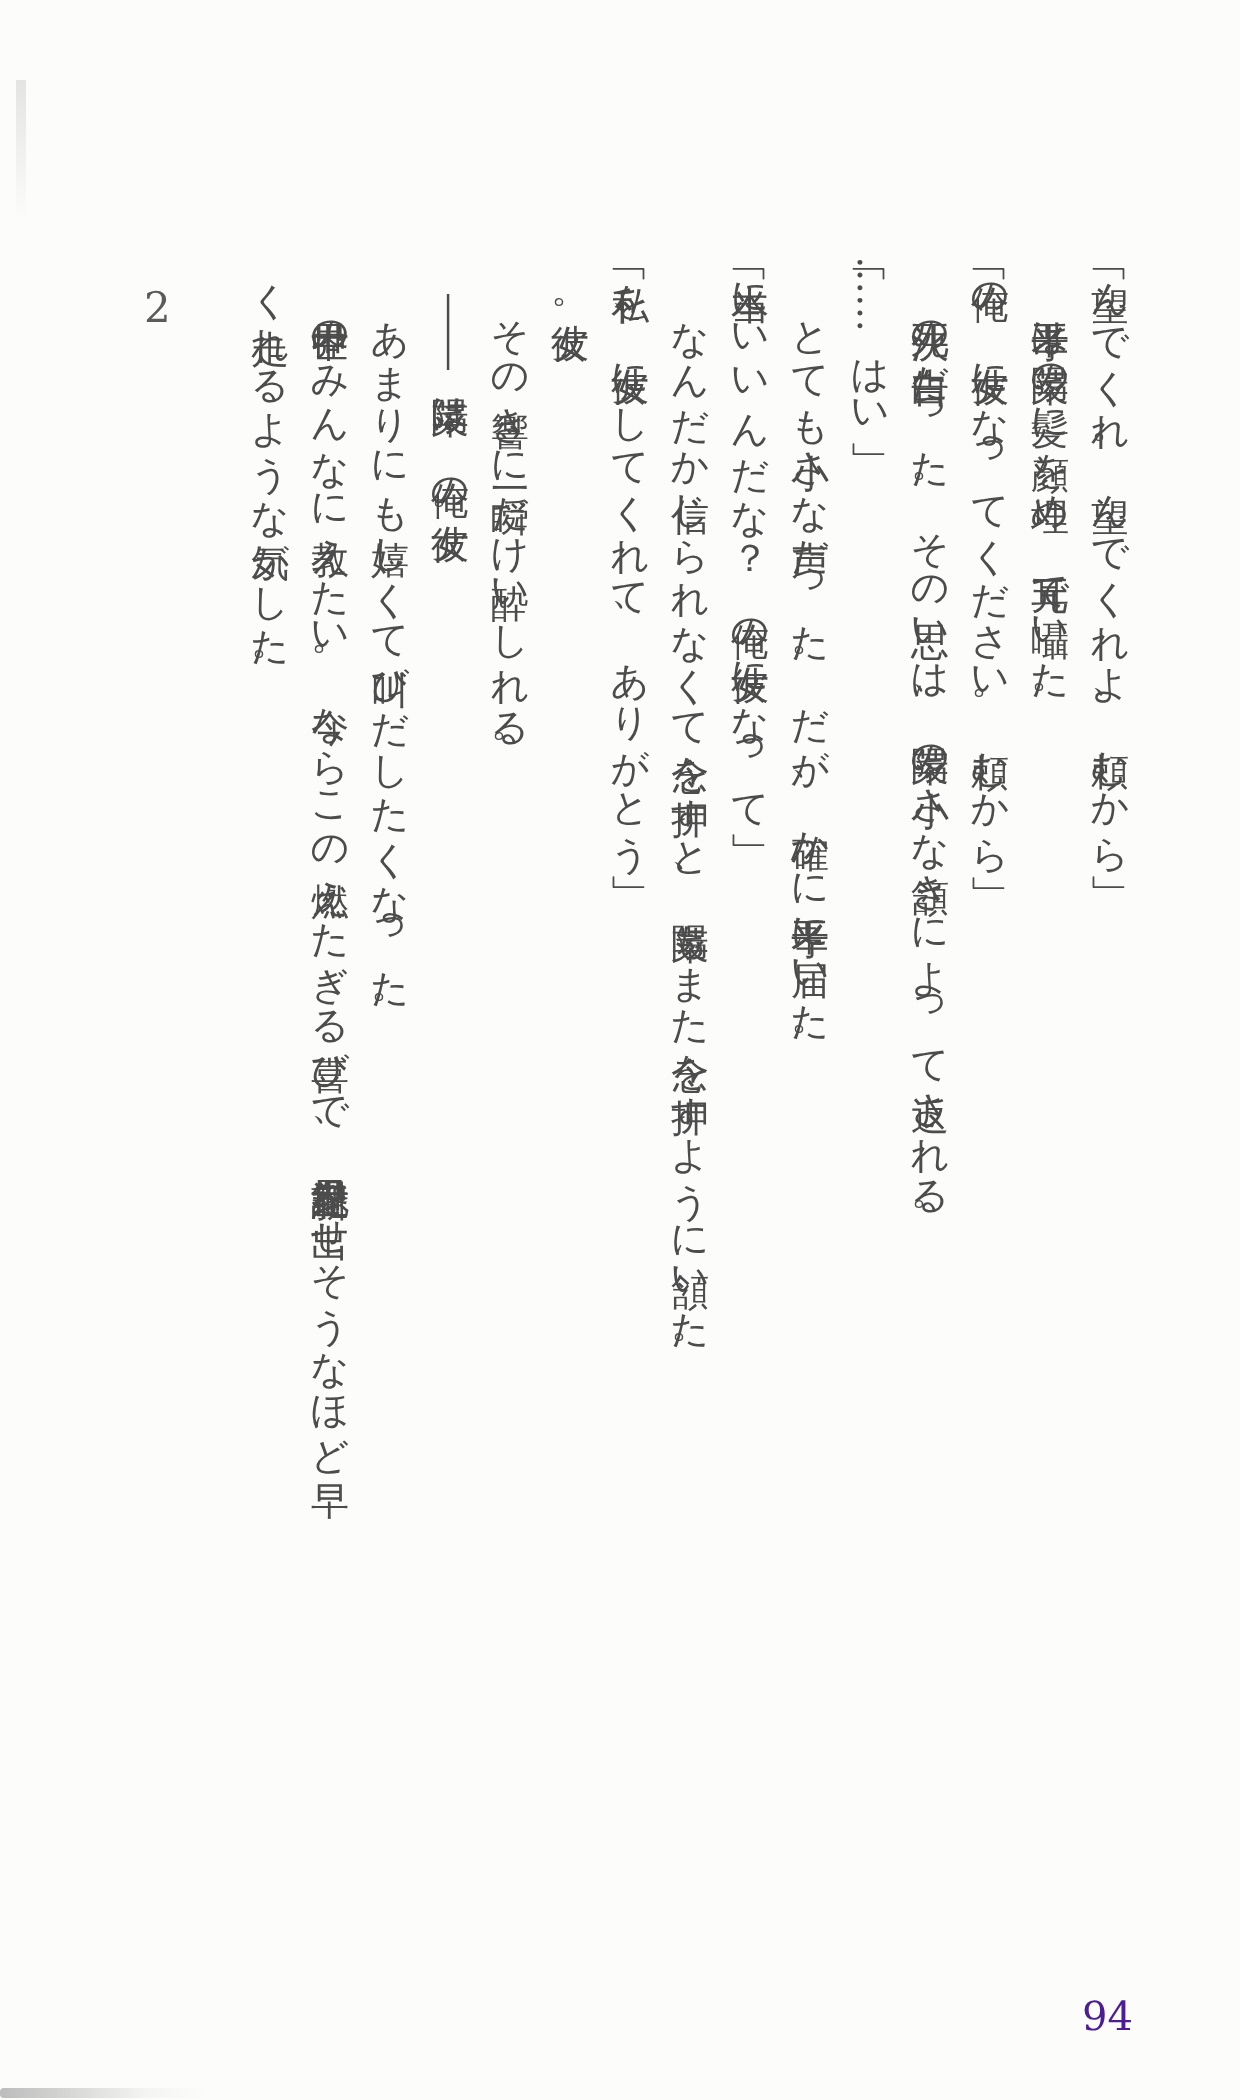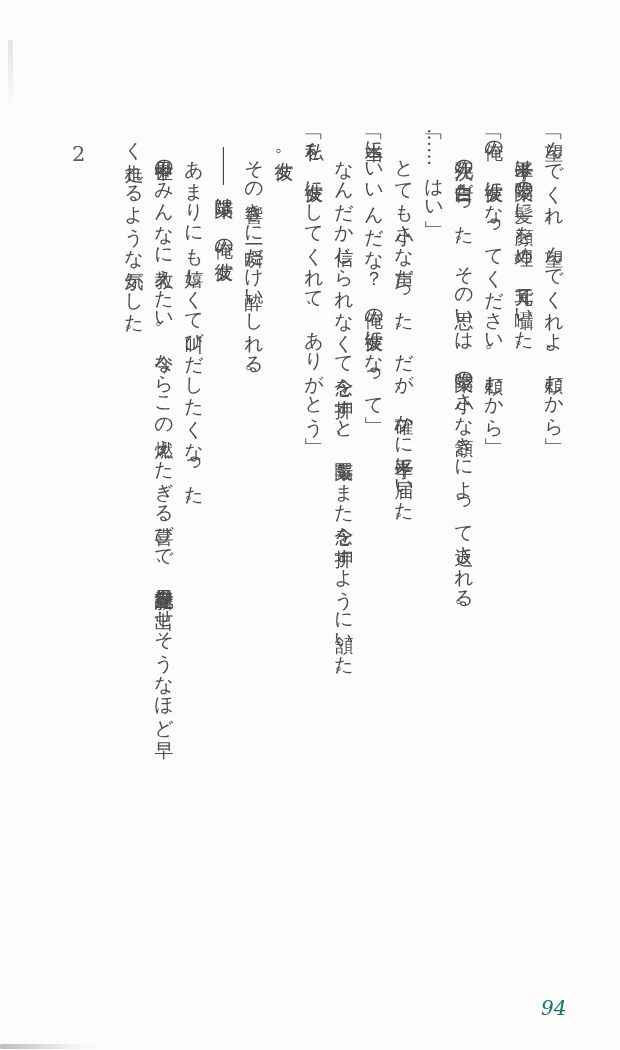--- a/index.html
+++ b/index.html
@@ -43,22 +43,21 @@
     top: 142px;
     font-size: 21px;
     color: #5b5b5b;
     letter-spacing: 0;
   }
   .page-number {
     position: absolute;
     left: 541px;
     top: 996px;
     font-size: 20px;
-    font-style: italic;
-    color: #0f766e;
+    color: #4c1d95;
   }
   .text-block {
     position: absolute;
     top: 128px;
     right: 50px;
     height: 826px;
     writing-mode: vertical-rl;
     text-orientation: mixed;
     font-size: 19px;
     color: #4c4c4c;

